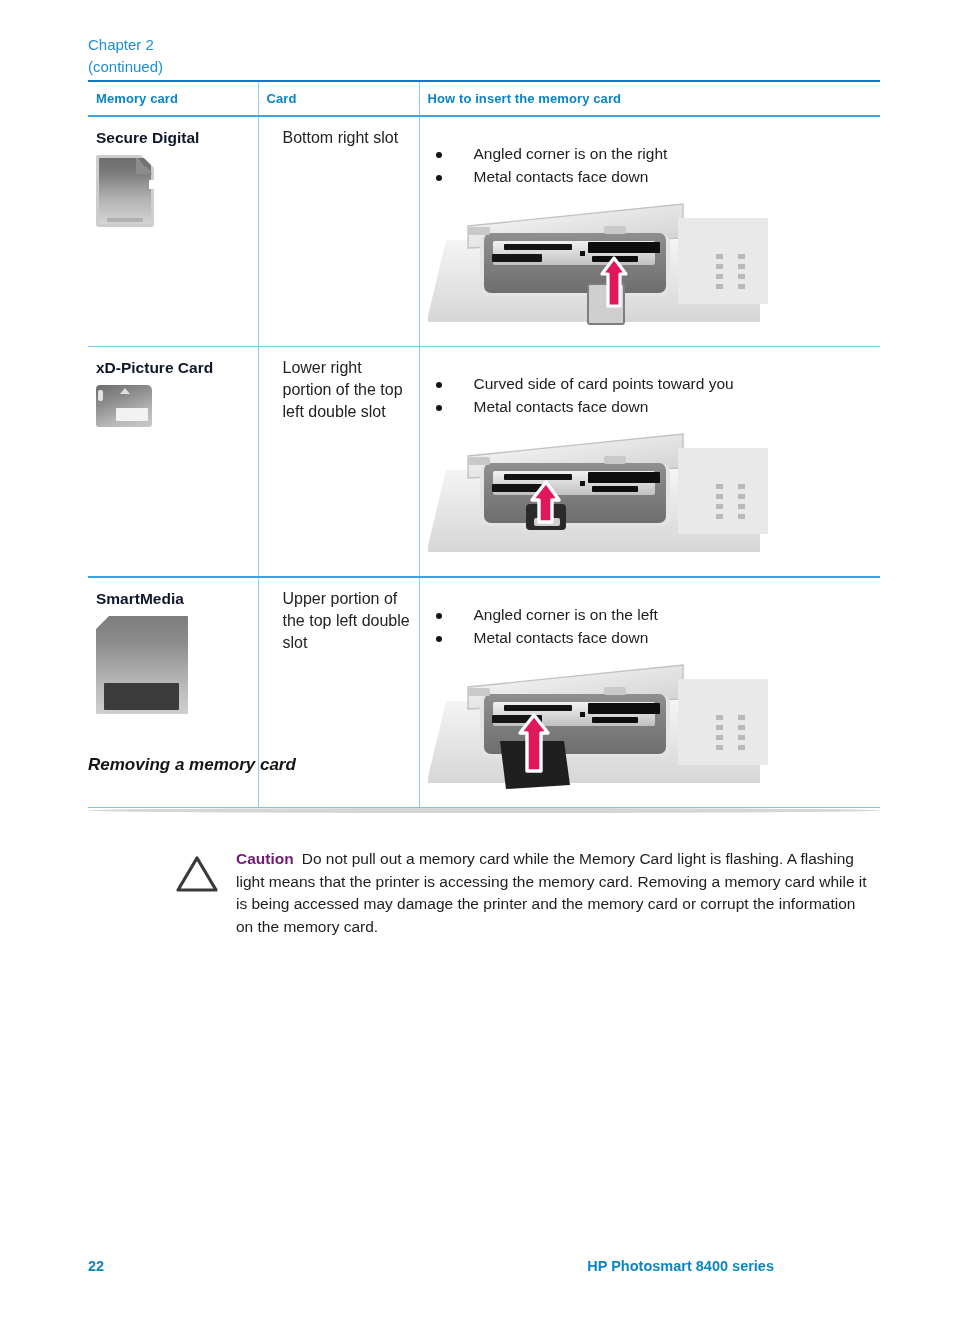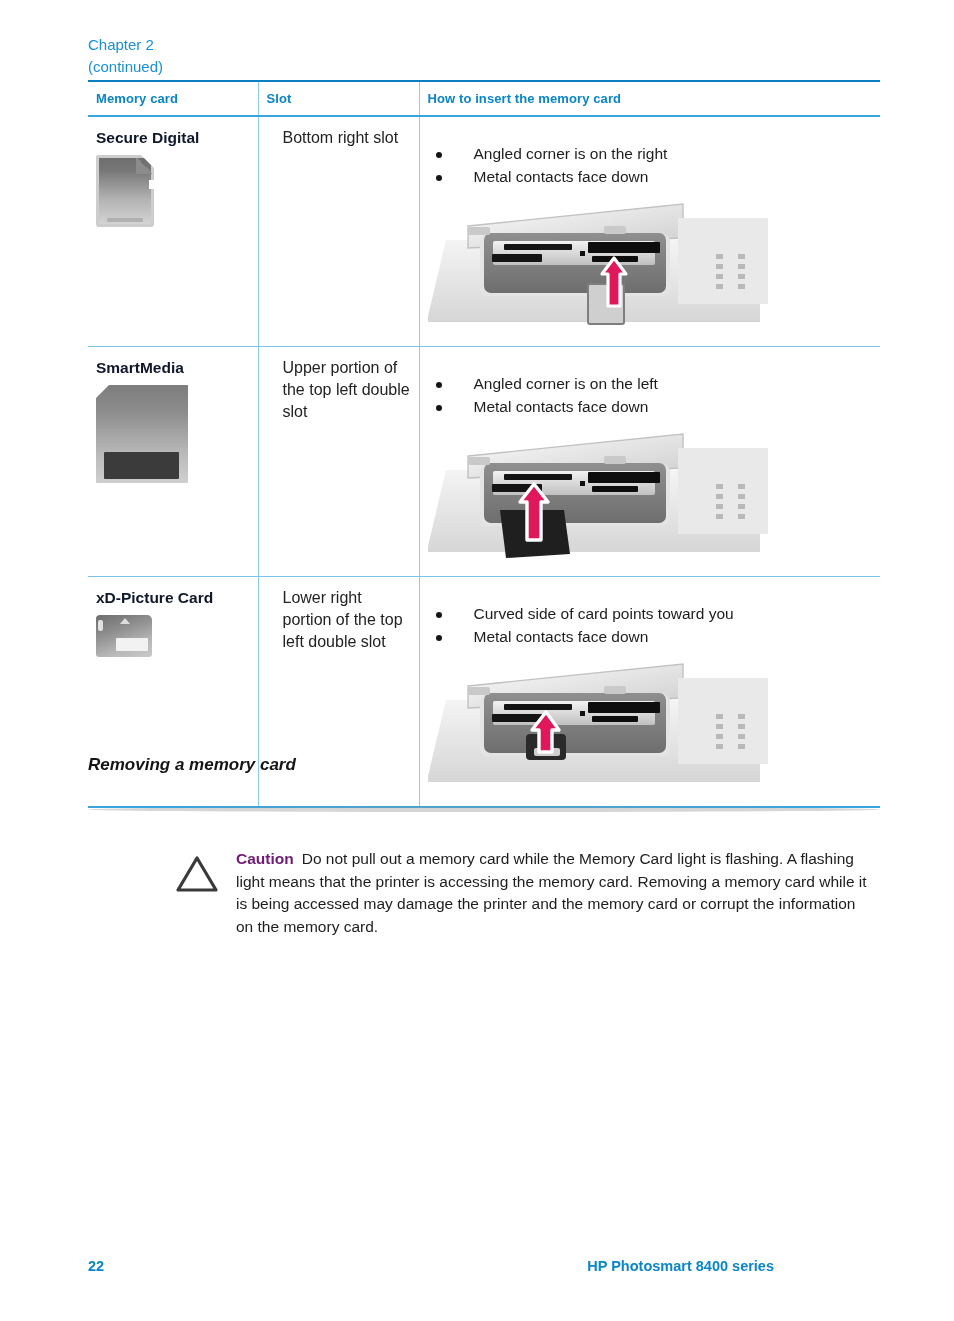--- a/index.html
+++ b/index.html
@@ -312,21 +312,21 @@
 
   <table class="card-table">
     <colgroup>
         <col class="c1">
         <col class="c2">
         <col class="c3">
       </colgroup>
     <thead>
       <tr class="thead-row">
         <th class="col1">Memory card</th>
-        <th class="col2">Slot</th>
+        <th class="col2">Card</th>
         <th class="col3">How to insert the memory card</th>
       </tr>
     </thead>
     <tbody>
 
       <tr class="body-row">
         <td class="col1">
           <span class="card-name">Secure Digital</span>
           <div class="thumb-wrap">
             <div class="sd-card">
@@ -387,71 +387,20 @@
                 <rect x="288" y="78" width="7" height="5"></rect>
                   <rect x="310" y="78" width="7" height="5"></rect>
                 <rect x="288" y="88" width="7" height="5"></rect>
                   <rect x="310" y="88" width="7" height="5"></rect>
               </g>
             </svg>
           </div>
         </td>
       </tr>
 
-      <tr class="body-row">
-        <td class="col1">
-          <span class="card-name">SmartMedia</span>
-          <div class="thumb-wrap">
-            <div class="sm-card">
-              <div class="sm-corner"></div>
-              <div class="sm-contacts"></div>
-            </div>
-          </div>
-        </td>
-        <td class="col2">
-          <div class="slot-text">Upper portion of the top left double slot</div>
-        </td>
-        <td class="col3">
-          <ul class="bullets">
-            <li>Angled corner is on the left</li>
-            <li>Metal contacts face down</li>
-          </ul>
-          <div class="printer-ill">
-            <svg width="340" height="136" viewBox="0 0 340 136" xmlns="http://www.w3.org/2000/svg">
-              <rect x="0" y="0" width="340" height="136" fill="#ffffff"></rect>
-              <path d="M0,120 L18,44 L332,44 L332,126 L0,126 Z" fill="url(#bodyA)"></path>
-              <path d="M40,30 L255,8 L255,42 L40,52 Z" fill="url(#lidA)" stroke="#c2c2c2" stroke-width="1.4"></path>
-              <rect x="250" y="22" width="90" height="86" fill="#e9e9e9"></rect>
-              <rect x="52" y="38" width="190" height="62" rx="8" fill="#e4e4e4"></rect>
-              <rect x="56" y="37" width="182" height="60" rx="7" fill="url(#bayA)"></rect>
-              <rect x="40" y="31" width="22" height="8" rx="2" fill="#c9c9c9"></rect>
-              <rect x="176" y="30" width="22" height="8" rx="2" fill="#c9c9c9"></rect>
-              <rect x="65" y="45" width="162" height="24" rx="2" fill="url(#innerA)"></rect>
-              <rect x="76" y="48" width="68" height="6" rx="1" fill="#141414"></rect>
-              <rect x="64" y="58" width="50" height="8" rx="1" fill="#141414"></rect>
-              <rect x="152" y="55" width="5" height="5" fill="#101010"></rect>
-              <rect x="160" y="46" width="72" height="11" rx="1" fill="#0d0d0d"></rect>
-              <rect x="164" y="60" width="46" height="6" rx="1" fill="#0d0d0d"></rect>
-              <path d="M72,84 L136,84 L142,128 L78,132 Z" fill="#1f1f1f"></path>
-              <path d="M106,58 L120,76 L113,76 L113,114 L99,114 L99,76 L92,76 Z" fill="#e0175a" stroke="#ffffff" stroke-width="3.4" stroke-linejoin="round"></path>
-              <g fill="#b9b9b9">
-                <rect x="288" y="58" width="7" height="5"></rect>
-                  <rect x="310" y="58" width="7" height="5"></rect>
-                <rect x="288" y="68" width="7" height="5"></rect>
-                  <rect x="310" y="68" width="7" height="5"></rect>
-                <rect x="288" y="78" width="7" height="5"></rect>
-                  <rect x="310" y="78" width="7" height="5"></rect>
-                <rect x="288" y="88" width="7" height="5"></rect>
-                  <rect x="310" y="88" width="7" height="5"></rect>
-              </g>
-            </svg>
-          </div>
-        </td>
-      </tr>
-
       <tr class="body-row last">
         <td class="col1">
           <span class="card-name">xD-Picture Card</span>
           <div class="thumb-wrap">
             <div class="xd-card">
               <div class="xd-notch"></div>
               <div class="xd-tri"></div>
               <div class="xd-label"></div>
             </div>
             <div class="xd-shadow"></div>
@@ -492,20 +441,71 @@
                 <rect x="288" y="78" width="7" height="5"></rect>
                   <rect x="310" y="78" width="7" height="5"></rect>
                 <rect x="288" y="88" width="7" height="5"></rect>
                   <rect x="310" y="88" width="7" height="5"></rect>
               </g>
             </svg>
           </div>
         </td>
       </tr>
 
+      <tr class="body-row">
+        <td class="col1">
+          <span class="card-name">SmartMedia</span>
+          <div class="thumb-wrap">
+            <div class="sm-card">
+              <div class="sm-corner"></div>
+              <div class="sm-contacts"></div>
+            </div>
+          </div>
+        </td>
+        <td class="col2">
+          <div class="slot-text">Upper portion of the top left double slot</div>
+        </td>
+        <td class="col3">
+          <ul class="bullets">
+            <li>Angled corner is on the left</li>
+            <li>Metal contacts face down</li>
+          </ul>
+          <div class="printer-ill">
+            <svg width="340" height="136" viewBox="0 0 340 136" xmlns="http://www.w3.org/2000/svg">
+              <rect x="0" y="0" width="340" height="136" fill="#ffffff"></rect>
+              <path d="M0,120 L18,44 L332,44 L332,126 L0,126 Z" fill="url(#bodyA)"></path>
+              <path d="M40,30 L255,8 L255,42 L40,52 Z" fill="url(#lidA)" stroke="#c2c2c2" stroke-width="1.4"></path>
+              <rect x="250" y="22" width="90" height="86" fill="#e9e9e9"></rect>
+              <rect x="52" y="38" width="190" height="62" rx="8" fill="#e4e4e4"></rect>
+              <rect x="56" y="37" width="182" height="60" rx="7" fill="url(#bayA)"></rect>
+              <rect x="40" y="31" width="22" height="8" rx="2" fill="#c9c9c9"></rect>
+              <rect x="176" y="30" width="22" height="8" rx="2" fill="#c9c9c9"></rect>
+              <rect x="65" y="45" width="162" height="24" rx="2" fill="url(#innerA)"></rect>
+              <rect x="76" y="48" width="68" height="6" rx="1" fill="#141414"></rect>
+              <rect x="64" y="58" width="50" height="8" rx="1" fill="#141414"></rect>
+              <rect x="152" y="55" width="5" height="5" fill="#101010"></rect>
+              <rect x="160" y="46" width="72" height="11" rx="1" fill="#0d0d0d"></rect>
+              <rect x="164" y="60" width="46" height="6" rx="1" fill="#0d0d0d"></rect>
+              <path d="M72,84 L136,84 L142,128 L78,132 Z" fill="#1f1f1f"></path>
+              <path d="M106,58 L120,76 L113,76 L113,114 L99,114 L99,76 L92,76 Z" fill="#e0175a" stroke="#ffffff" stroke-width="3.4" stroke-linejoin="round"></path>
+              <g fill="#b9b9b9">
+                <rect x="288" y="58" width="7" height="5"></rect>
+                  <rect x="310" y="58" width="7" height="5"></rect>
+                <rect x="288" y="68" width="7" height="5"></rect>
+                  <rect x="310" y="68" width="7" height="5"></rect>
+                <rect x="288" y="78" width="7" height="5"></rect>
+                  <rect x="310" y="78" width="7" height="5"></rect>
+                <rect x="288" y="88" width="7" height="5"></rect>
+                  <rect x="310" y="88" width="7" height="5"></rect>
+              </g>
+            </svg>
+          </div>
+        </td>
+      </tr>
+
     </tbody>
   </table>
 
   <div class="sec-title" style="top:755px;">Removing a memory card</div>
 
   <div class="caution-block">
     <div class="caution-icon">
       <svg width="46" height="40" viewBox="0 0 46 40" xmlns="http://www.w3.org/2000/svg">
         <path d="M23,4 L42,36 L4,36 Z" fill="none" stroke="#3a3a3a" stroke-width="3.2" stroke-linejoin="round"></path>
       </svg>

